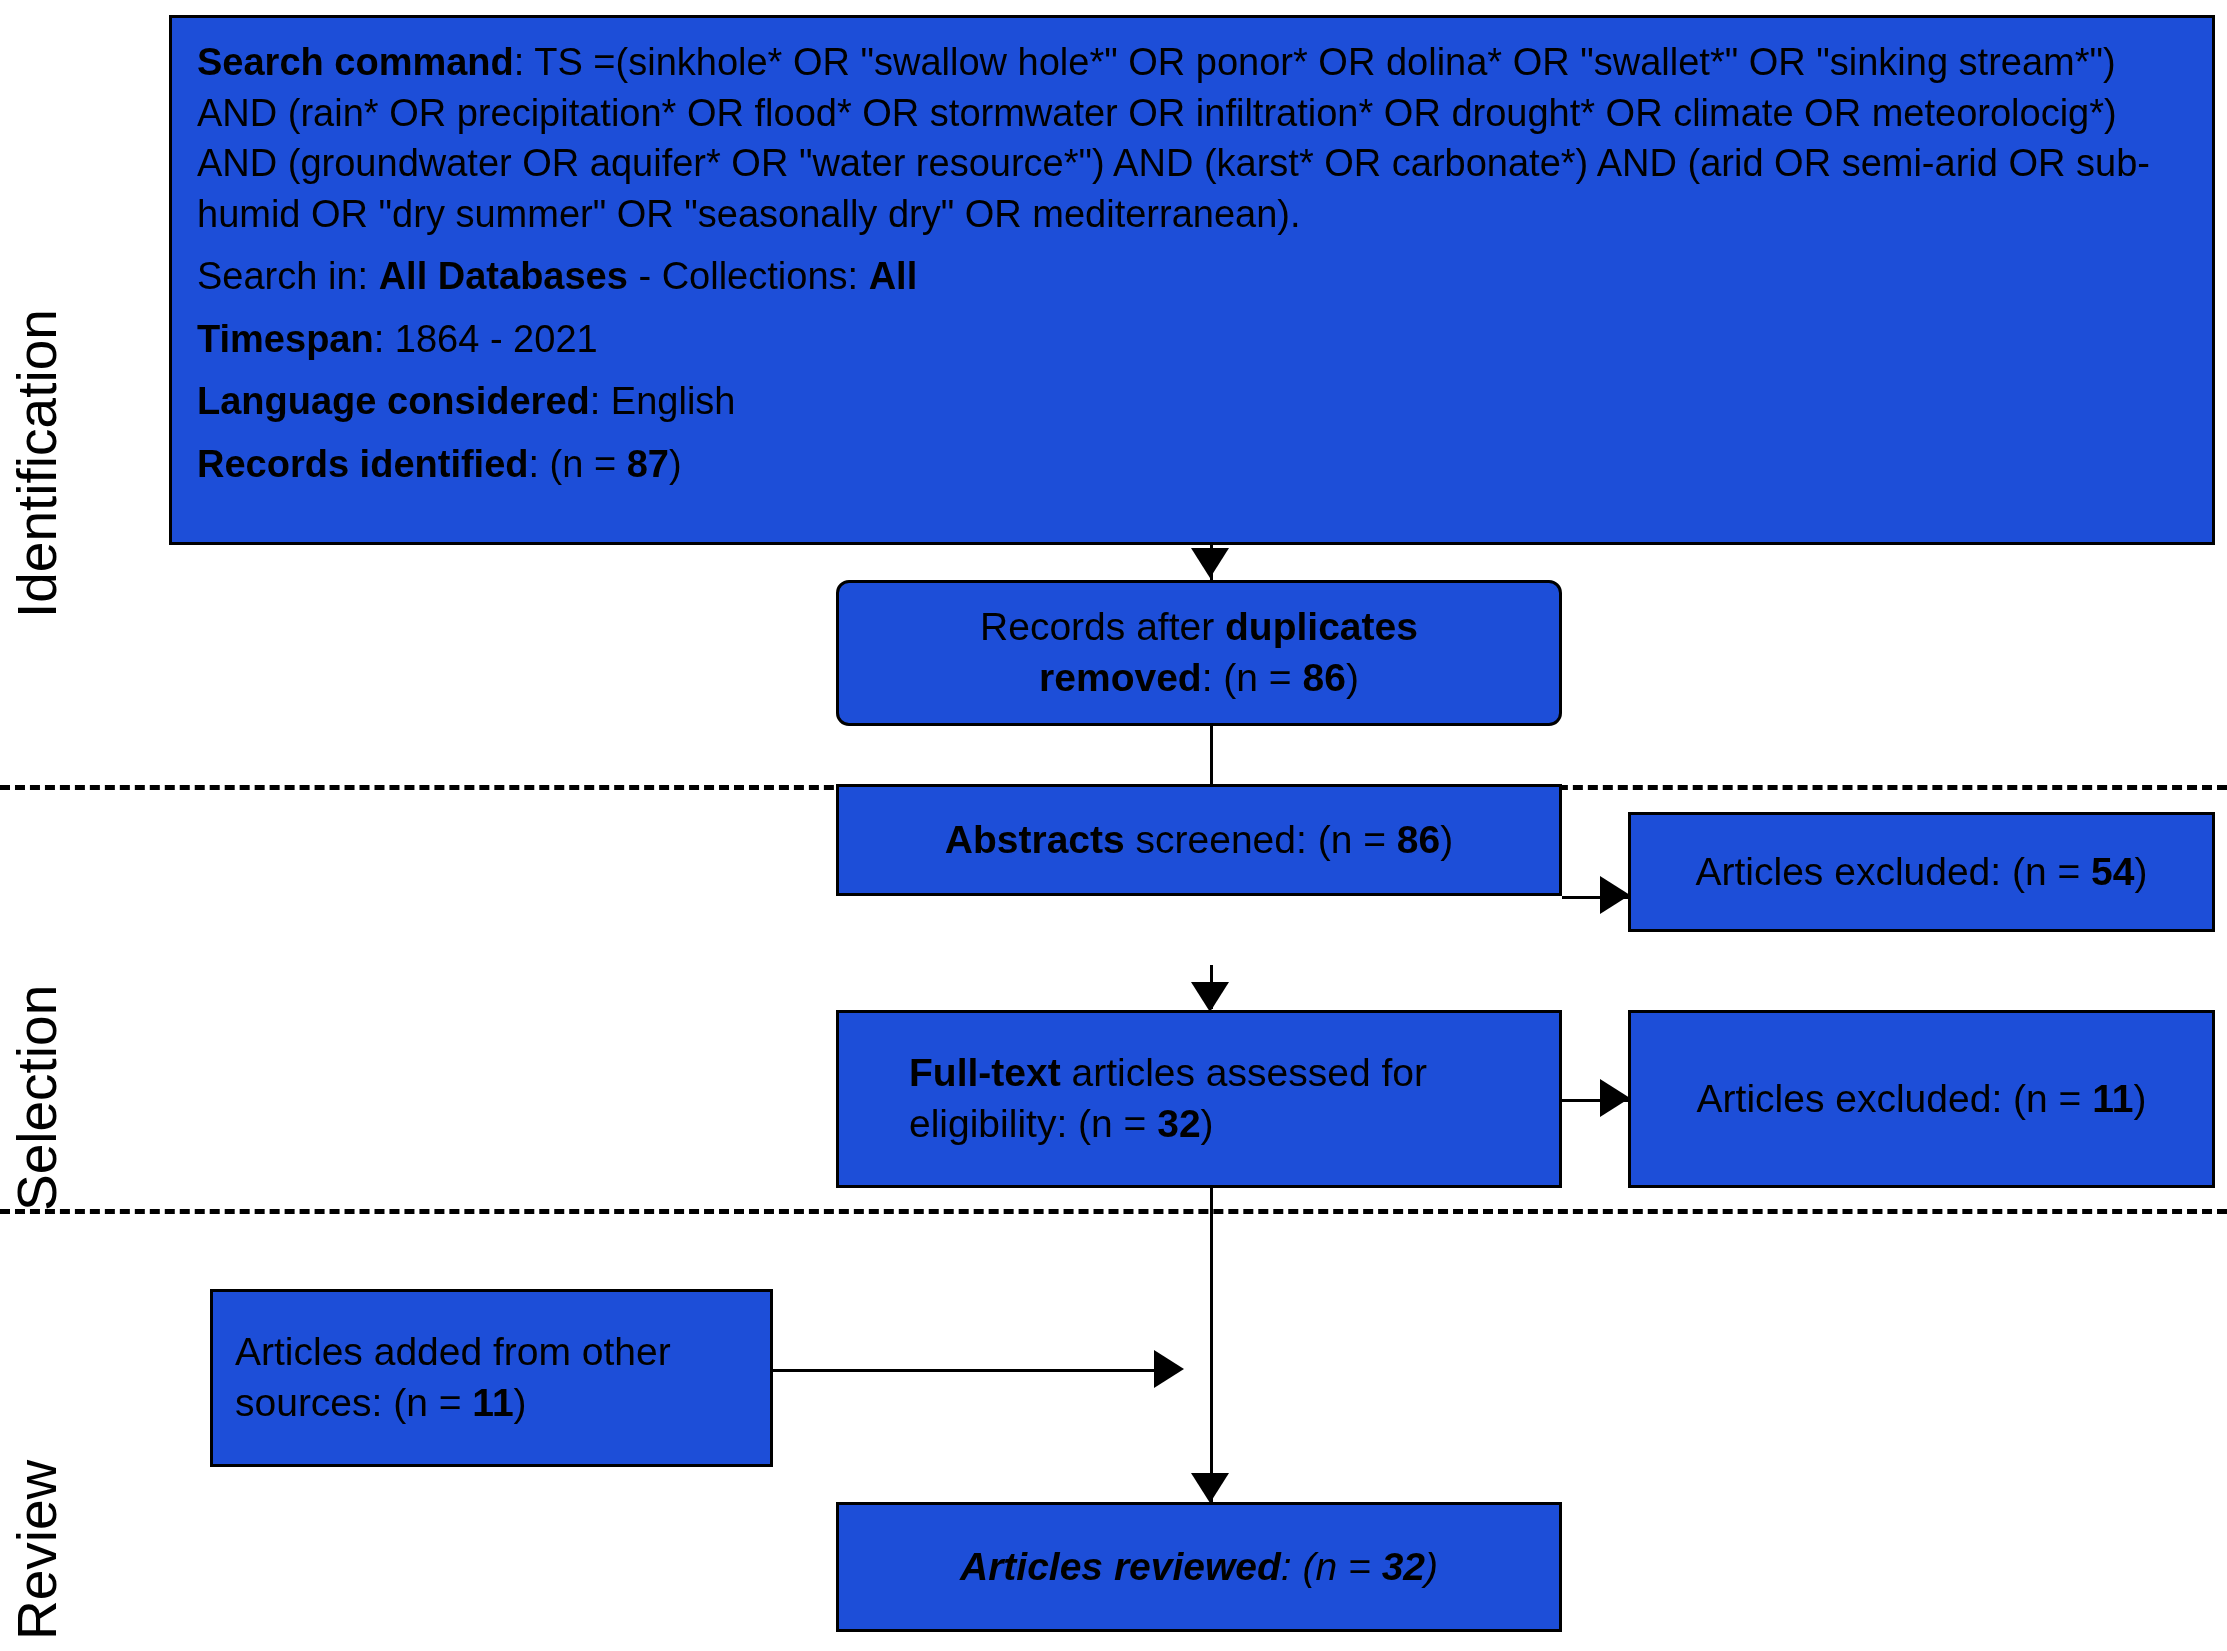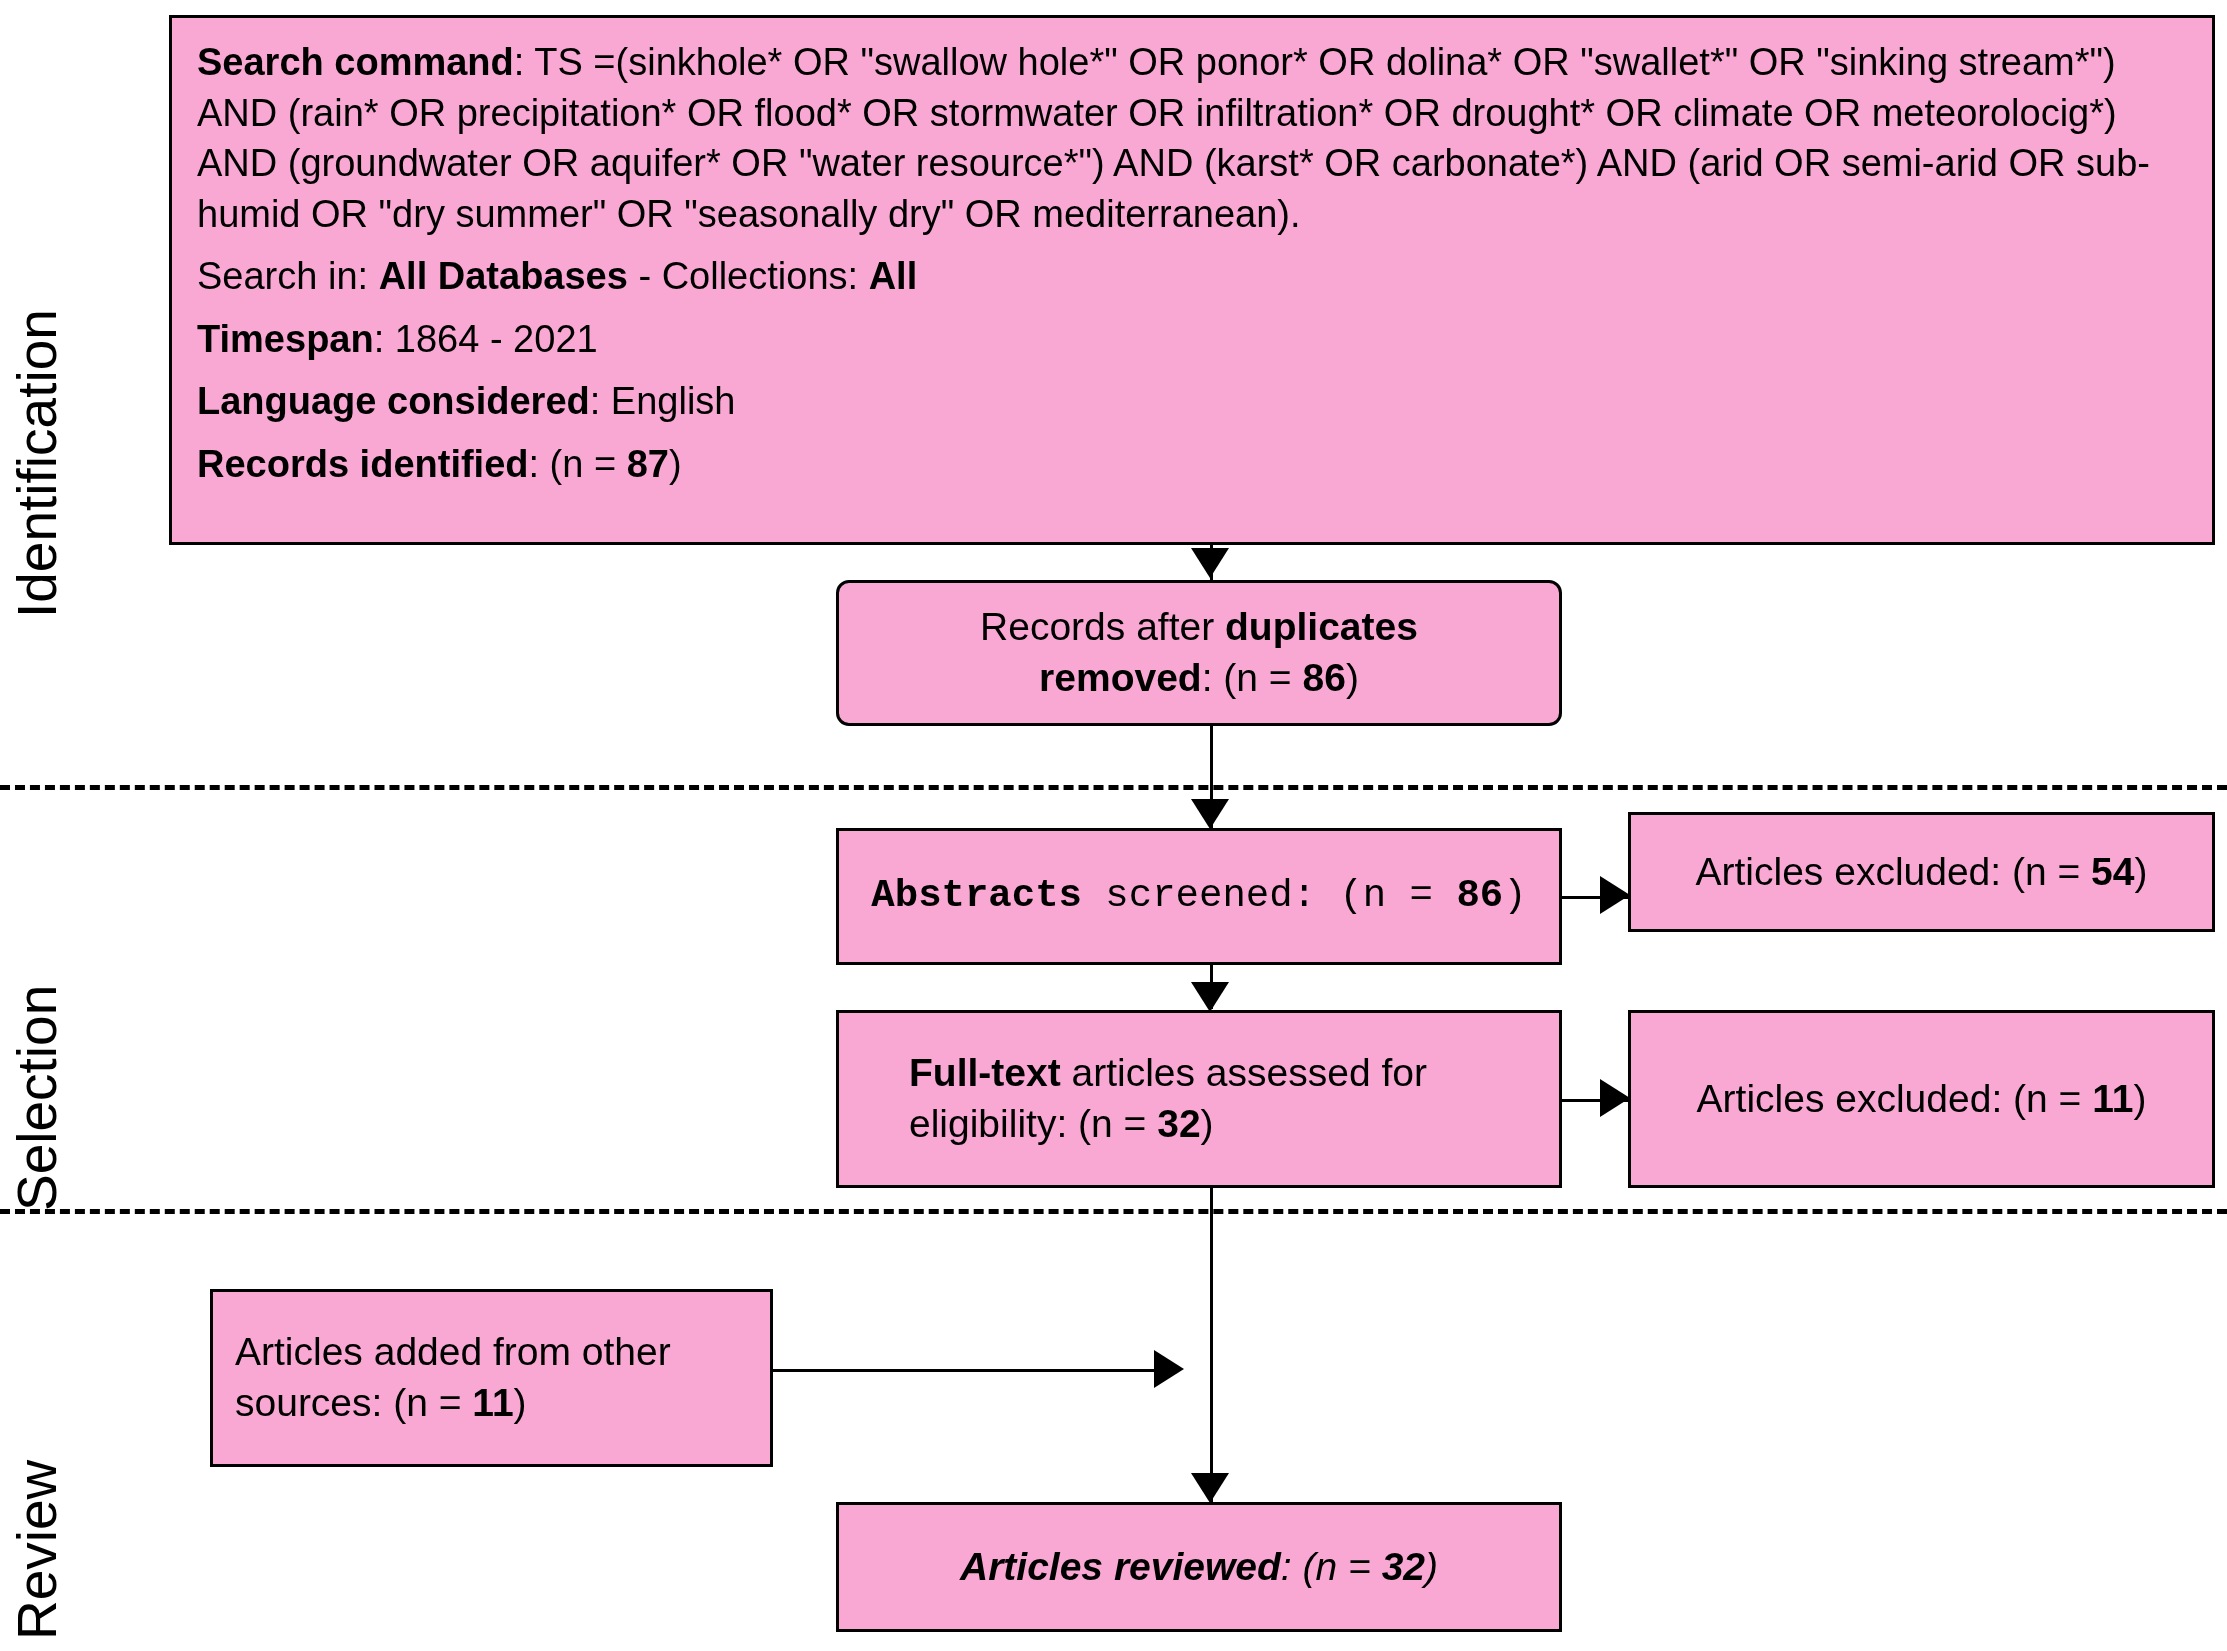--- a/index.html
+++ b/index.html
@@ -36,21 +36,21 @@
     left: 0;
     height: 0;
     border-top: 5.2px dashed #000;
   }
 
   
   .box {
     position: absolute;
     box-sizing: border-box;
     border: 3.7px solid #000;
-    background: #f9a8d4;
+    background: #1d4ed8;
     display: flex;
     align-items: center;
   }
   .box-inner {
     padding: 0 22px;
     width: 100%;
   }
   .box p {
     margin: 0;
     font-size: 39px;
@@ -140,21 +140,21 @@
       </p>
       <p>
         <span class="b">removed</span><span>: (n = </span><span class="b">86</span><span>)</span>
       </p>
     </div>
   </div>
 
   <div class="vline" style="left:1210px; top:726px; height:104px;"></div>
   <div class="arrow-down" style="left:1191px; top:799px;"></div>
 
-  <div class="box center" style="left:836px; top:828px; width:726px; height:137px;font-family:Liberation Mono, monospace;">
+  <div class="box center" style="left:836px; top:784px; width:726px; height:112px;">
     <div class="box-inner">
       <p>
         <span class="b">Abstracts</span><span> screened: (n = </span><span class="b">86</span><span>)</span>
       </p>
     </div>
   </div>
 
   <div class="hline" style="left:1562px; top:896px; width:68px;"></div>
   <div class="arrow-right" style="left:1600px; top:876px;"></div>
 

